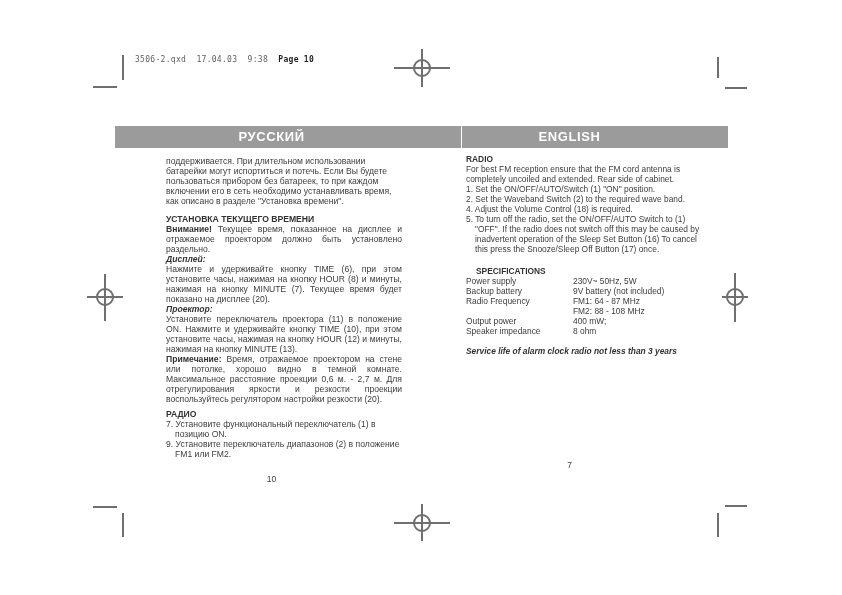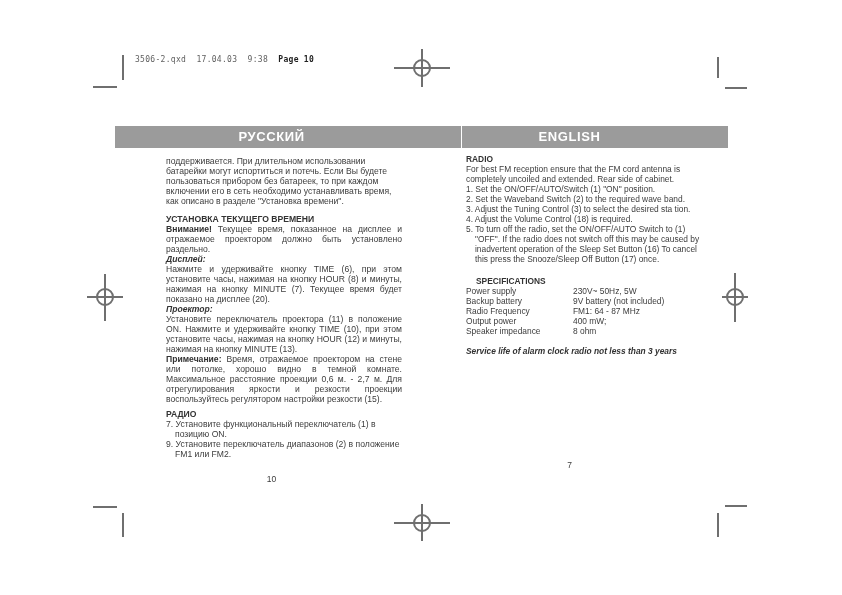--- a/index.html
+++ b/index.html
@@ -92,51 +92,54 @@
 
     <p class="h">УСТАНОВКА  ТЕКУЩЕГО ВРЕМЕНИ</p>
     <p class="just"><span class="lbl-b">Внимание!</span><span> Текущее время, показанное на дисплее и отражаемое проектором должно быть установлено раздельно.</span></p>
 
     <p class="lbl-bi">Дисплей:</p>
     <p class="just">Нажмите и удерживайте кнопку TIME (6), при этом установите часы, нажимая на кнопку HOUR (8) и минуты, нажимая на кнопку MINUTE (7). Текущее время будет показано на дисплее (20).</p>
 
     <p class="lbl-bi">Проектор:</p>
     <p class="just">Установите переключатель проектора (11) в положение ON. Нажмите и удерживайте кнопку TIME (10), при этом установите часы, нажимая на кнопку HOUR (12) и минуты, нажимая на кнопку MINUTE (13).</p>
 
-    <p class="just" id="ru-note"><span class="lbl-b">Примечание:</span><span> Время, отражаемое проектором на стене или потолке, хорошо видно в темной комнате. Максимальное расстояние проекции 0,6 м. - 2,7 м. Для отрегулирования яркости и резкости проекции воспользуйтесь регулятором настройки резкости (15).</span></p>
+    <p class="just" id="ru-note"><span class="lbl-b">Примечание:</span><span> Время, отражаемое проектором на стене или потолке, хорошо видно в темной комнате. Максимальное расстояние проекции 0,6 м. - 2,7 м. Для отрегулирования яркости и резкости проекции воспользуйтесь регулятором настройки резкости (20).</span></p>
 
     <p class="h">РАДИО</p>
     <p class="hang">7. Установите функциональный переключатель (1) в позицию ON.</p>
     <p class="hang">9. Установите переключатель диапазонов (2)   в положение FM1 или FM2.</p>
   </div>
   <div class="page-num" id="page-num-ru">10</div>
 
   <div class="col" id="col-en">
     <p class="h">RADIO</p>
     <p>For best FM reception ensure that the FM cord antenna is completely uncoiled and extended. Rear side of cabinet.</p>
     <p class="hang">1. Set the ON/OFF/AUTO/Switch (1) "ON" position.</p>
     <p class="hang">2. Set the Waveband Switch (2) to the required wave band.</p>
-    <p class="hang">3. Adjust the Tuning Control (3) to select the desired sta tion.</p>
     <p class="hang">4. Adjust the Volume Control (18) is required.</p>
     <p class="hang">5. To turn off the radio, set the ON/OFF/AUTO Switch to (1) "OFF". If the radio does not switch off this may be caused by inadvertent operation of the Sleep Set Button (16) To cancel this press the Snooze/Sleep Off Button (17) once.</p>
 
     <p class="h" id="en-specs-heading">SPECIFICATIONS</p>
     <div class="spec-row">
       <span class="spec-label">Power supply</span>
       <span class="spec-value">230V~ 50Hz, 5W</span>
     </div>
     <div class="spec-row">
       <span class="spec-label">Backup battery</span>
       <span class="spec-value">9V battery (not included)</span>
     </div>
     <div class="spec-row">
       <span class="spec-label">Radio Frequency</span>
       <span class="spec-value">FM1: 64 - 87 MHz</span>
     </div>
     <div class="spec-row">
+      <span class="spec-label"></span>
+      <span class="spec-value">FM2: 88 - 108 MHz</span>
+    </div>
+    <div class="spec-row">
       <span class="spec-label">Output power</span>
       <span class="spec-value">400 mW;</span>
     </div>
     <div class="spec-row">
       <span class="spec-label">Speaker impedance</span>
       <span class="spec-value">8 ohm</span>
     </div>
 
     <p id="en-service">Service life of alarm clock radio not less than 3 years</p>
   </div>

